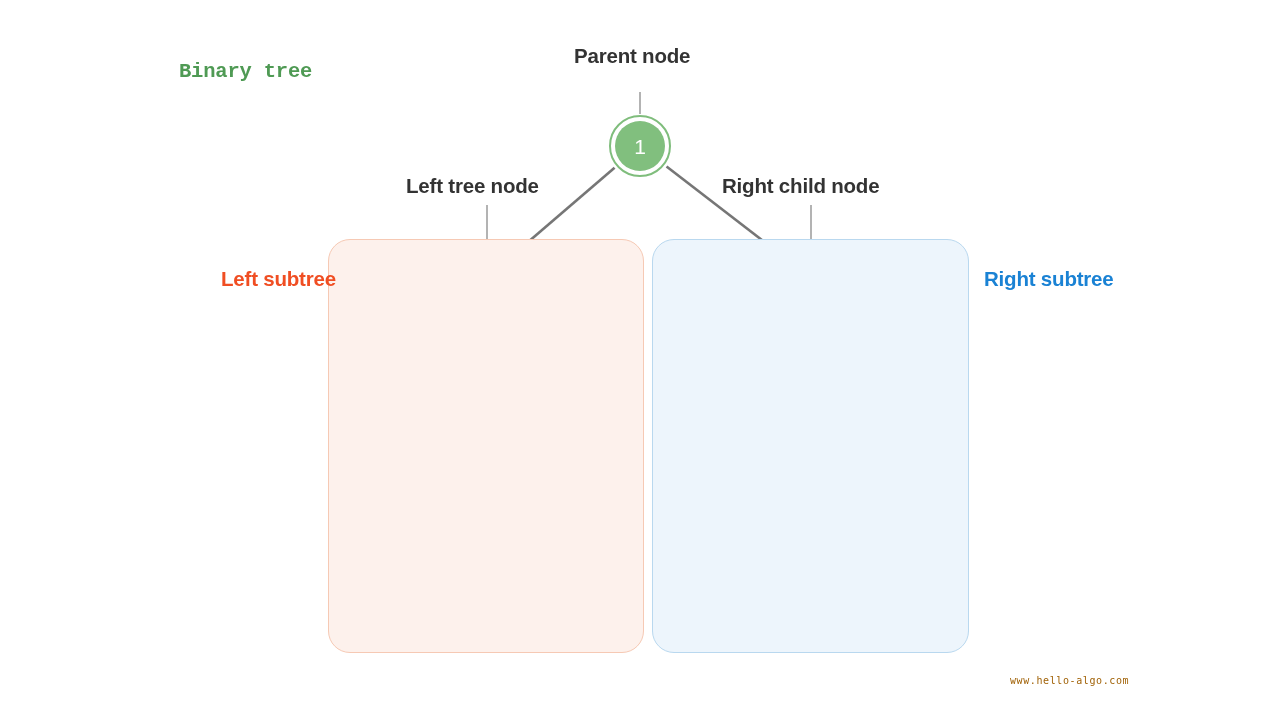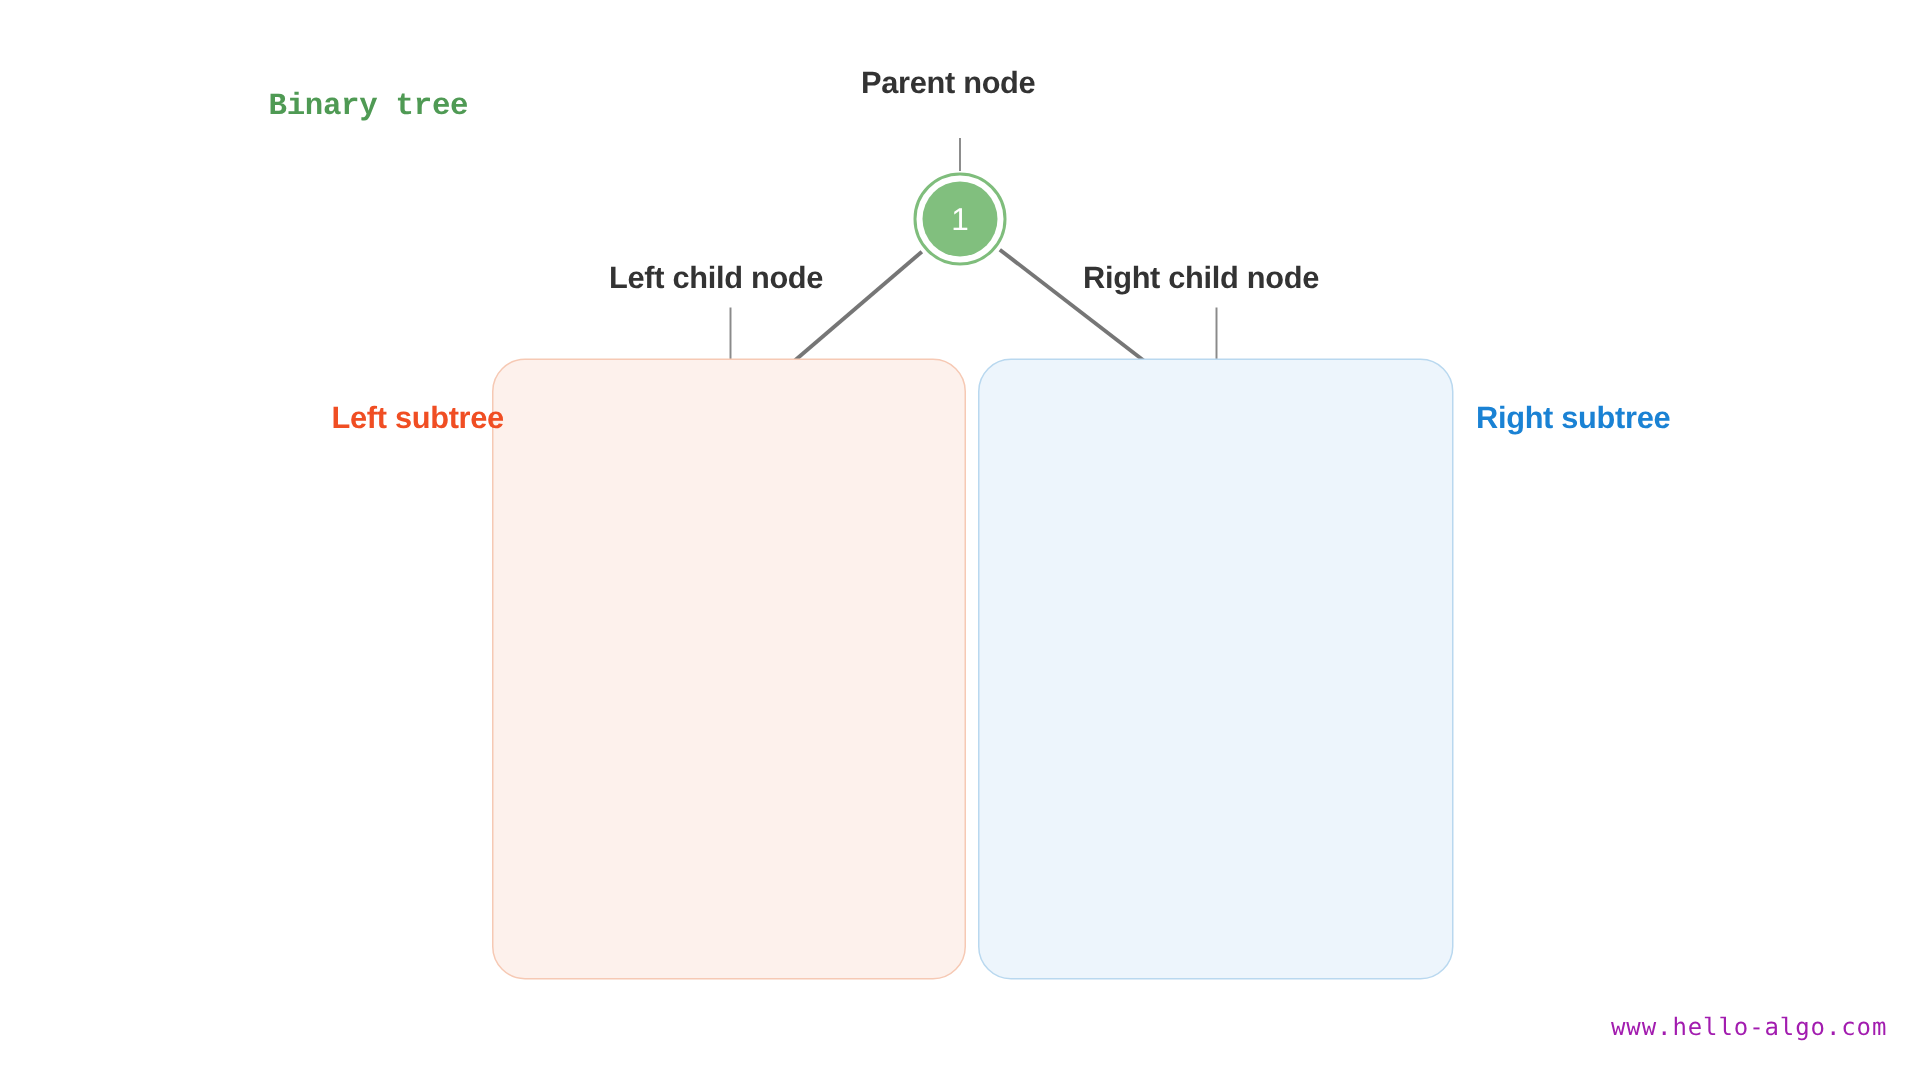--- a/index.html
+++ b/index.html
@@ -65,25 +65,25 @@
     font-size: 20.5px;
   }
   #label-binary-tree { left: 179px; top: 60px; font-family: Liberation Mono, monospace; }
   #label-parent-node { left: 574px; top: 44px; }
   #label-left-child  { left: 406px; top: 174px; }
   #label-right-child { left: 722px; top: 174px; }
   #label-left-subtree  { left: 178px; top: 267px; margin-left: 43px; }
   #label-right-subtree { left: 984px; top: 267px; }
   #watermark {
     position: absolute;
-    left: 1074px;
+    left: 1010px;
     top: 675px;
     font-family: "DejaVu Sans Mono", "Liberation Mono", monospace;
-    font-size: 16px;
-    color: #a21caf;
+    font-size: 10px;
+    color: #a16207;
     letter-spacing: 0.6px;
     white-space: nowrap;
   }
   .node-text {
     fill: #ffffff;
     font-family: "Liberation Sans", sans-serif;
     font-size: 21px;
     text-anchor: middle;
     dominant-baseline: central;
   }
@@ -196,18 +196,18 @@
         <text x="929" y="611.5" class="node-text small">15</text>
       </g>
     </g>
 </svg>
 
 <div class="subtree-box" id="left-subtree-box" style="left: 328px; top: 239px; width: 316px; height: 414px;"></div>
 <div class="subtree-box" id="right-subtree-box" style="left: 652px; top: 239px; width: 317px; height: 414px;"></div>
 
 <div class="label label-green" id="label-binary-tree">Binary tree</div>
 <div class="label label-dark" id="label-parent-node">Parent node</div>
-<div class="label label-dark" id="label-left-child">Left child node</div>
+<div class="label label-dark" id="label-left-child">Left tree node</div>
 <div class="label label-dark" id="label-right-child">Right child node</div>
 <div class="label label-orange" id="label-left-subtree">Left subtree</div>
 <div class="label label-blue" id="label-right-subtree">Right subtree</div>
 
 <div id="watermark">www.hello-algo.com</div>
 
 </body></html>

